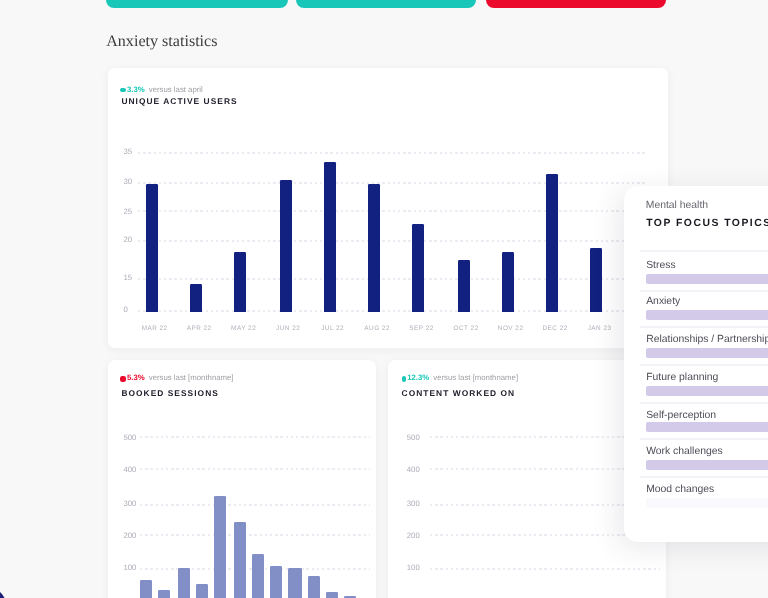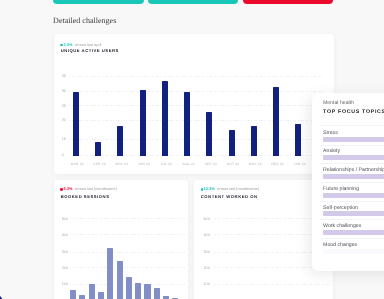--- a/index.html
+++ b/index.html
@@ -45,21 +45,21 @@
   <div class="topcard" style="left:53.4px;width:90.2px;">
     <div class="accent" id="acc0" style="background: rgb(24, 199, 184);"></div>
   </div>
   <div class="topcard" style="left:148.1px;width:90.2px;">
     <div class="accent" id="acc1" style="background: rgb(24, 199, 184);"></div>
   </div>
   <div class="topcard" style="left:242.8px;width:90.2px;">
     <div class="accent" id="acc2" style="background: rgb(236, 10, 44);"></div>
   </div>
 
-  <div class="sectitle">Detailed challenges</div>
+  <div class="sectitle">Anxiety statistics</div>
 
   <div class="card" style="left:53.5px;top:34px;width:280px;height:140px;" id="card0"></div>
   <div class="card" style="left:53.5px;top:180px;width:134px;height:140px;" id="card1"></div>
   <div class="card" style="left:194px;top:180px;width:139px;height:140px;" id="card2"></div>
 
   <div class="panel" style="left:312px;top:93px;width:110px;height:178px;" id="panel"></div>
 
   <div class="fab" style="left:-14px;top:294px;width:17px;height:17px;background:#1d2278;"></div>
 <div class="dot" style="left: 60.4px; top: 43.8px; width: 2.3px; height: 2.3px; background: rgb(24, 199, 184);"></div>
     <div style="position: absolute; left: 63.5px; top: 41.6px; white-space: nowrap; font-size: 3.9px; line-height: 5px;"><span class="delta" style="position: static; color: rgb(24, 199, 184);">3.3%</span><span class="deltasuffix" style="position: static; margin-left: 2px;">versus last april</span></div>

